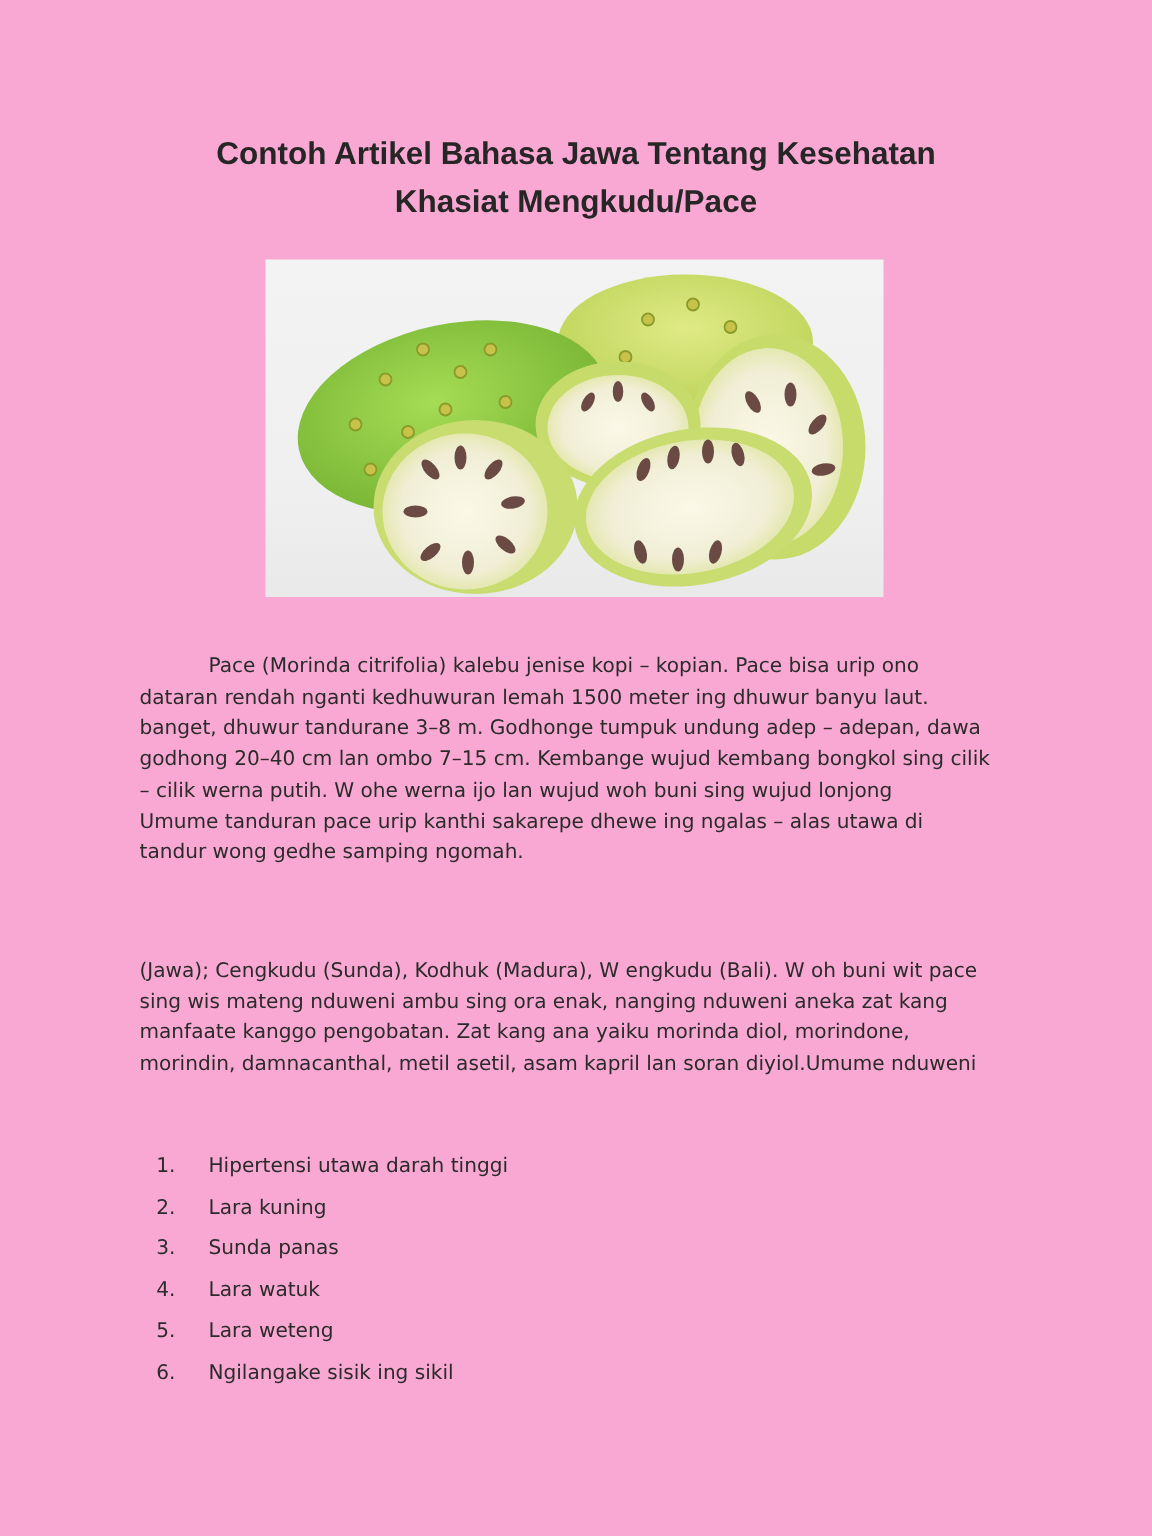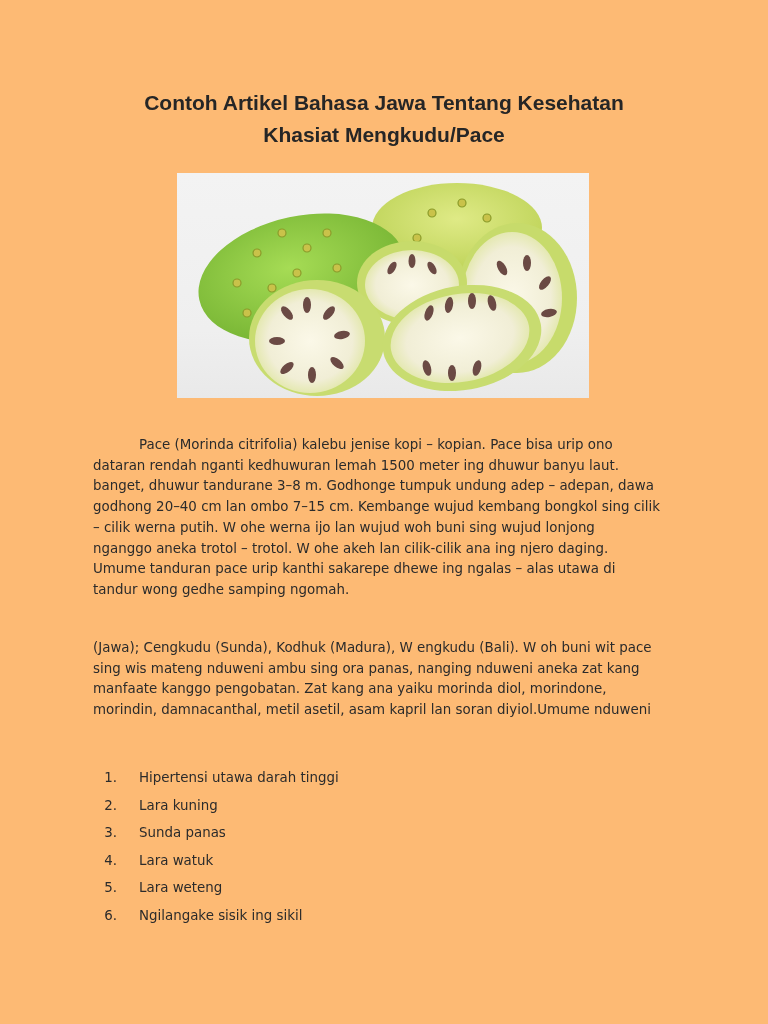--- a/index.html
+++ b/index.html
@@ -1,17 +1,17 @@
 <!DOCTYPE html>
 <html><head>
 <meta charset="utf-8">
 <style>
   html, body { margin: 0; padding: 0; background: #ffffff; }
   body { width: 768px; height: 1024px; position: relative; overflow: hidden; }
-  .page { position: absolute; left: 0; top: 0; width: 768px; height: 1024px; background: #fdba74; }
+  .page { position: absolute; left: 0; top: 0; width: 768px; height: 1024px; background: #f9a8d4; }
   .title {
     position: absolute; left: 60px; width: 648px; top: 87px;
     text-align: center; font-family: "Liberation Sans", sans-serif;
     font-weight: bold; font-size: 21px; line-height: 32px; color: #262626;
   }
   .figure {
     position: absolute; left: 177px; top: 173px; width: 412px; height: 225px;
     background: linear-gradient(180deg, #f3f3f3 0%, #efefef 70%, #e9e9e9 100%);
     overflow: hidden;
   }
@@ -115,28 +115,27 @@
       </g>
     </svg>
   </div>
 
   <div class="body-text p1">
     <div><span class="indent"></span><span>Pace (Morinda citrifolia) kalebu jenise kopi – kopian. Pace bisa urip ono</span></div>
     <div>dataran rendah nganti kedhuwuran lemah 1500 meter ing dhuwur banyu laut.</div>
     <div>banget, dhuwur tandurane 3–8 m. Godhonge tumpuk undung adep – adepan, dawa</div>
     <div>godhong 20–40 cm lan ombo 7–15 cm. Kembange wujud kembang bongkol sing cilik</div>
     <div>– cilik werna putih. W ohe werna ijo lan wujud woh buni sing wujud lonjong</div>
-    <div>nganggo aneka trotol – trotol. W ohe akeh lan cilik-cilik ana ing njero daging.</div>
     <div>Umume tanduran pace urip kanthi sakarepe dhewe ing ngalas – alas utawa di</div>
     <div>tandur wong gedhe samping ngomah.</div>
   </div>
 
   <div class="body-text p2">
     <div>(Jawa); Cengkudu (Sunda), Kodhuk (Madura), W engkudu (Bali). W oh buni wit pace</div>
-    <div>sing wis mateng nduweni ambu sing ora panas, nanging nduweni aneka zat kang</div>
+    <div>sing wis mateng nduweni ambu sing ora enak, nanging nduweni aneka zat kang</div>
     <div>manfaate kanggo pengobatan. Zat kang ana yaiku morinda diol, morindone,</div>
     <div>morindin, damnacanthal, metil asetil, asam kapril lan soran diyiol.Umume nduweni</div>
   </div>
 
   <ol class="list">
     <li>
         <span class="num">1.</span>
         <span>Hipertensi utawa darah tinggi</span>
       </li>
     <li>

